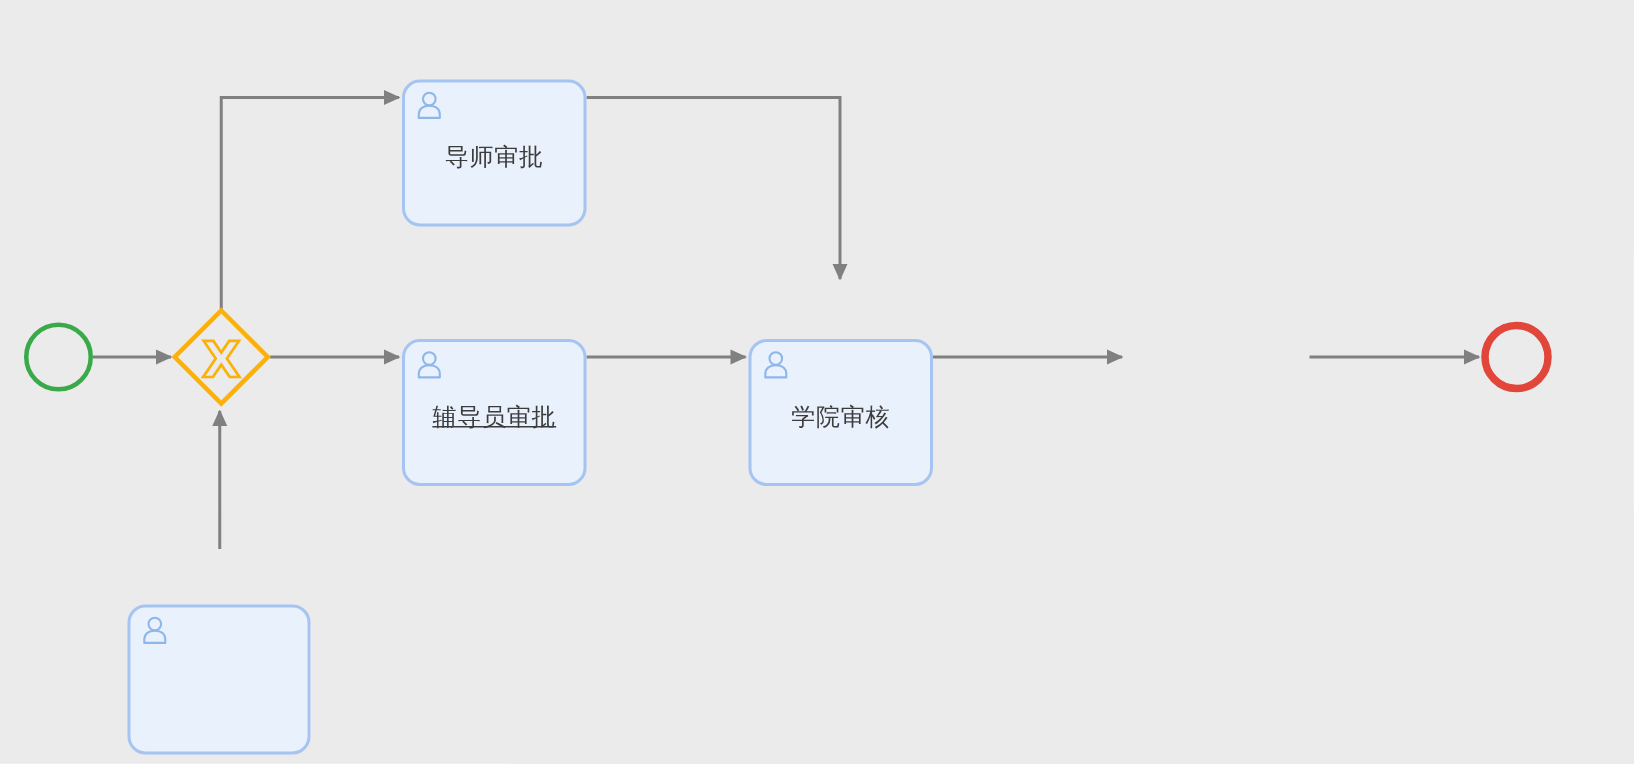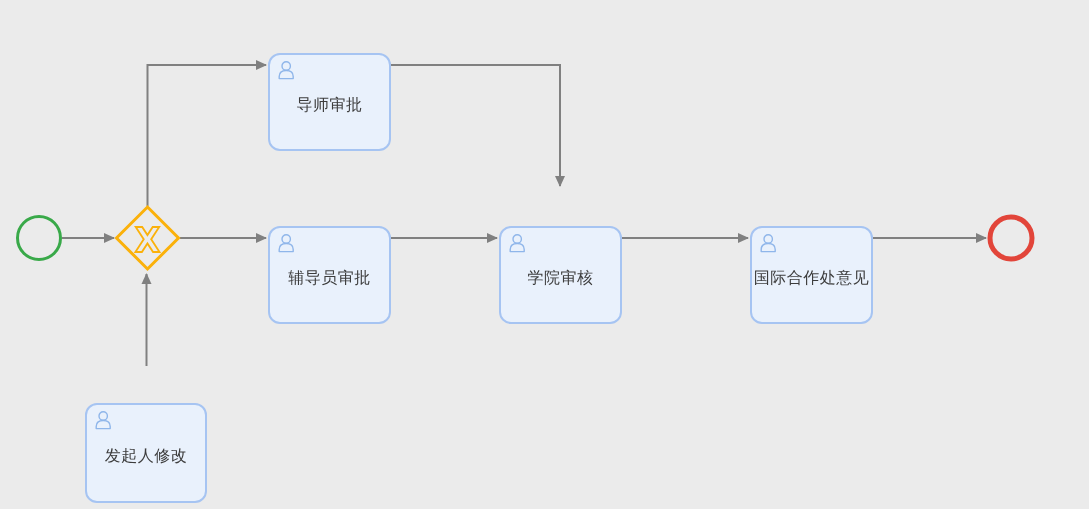--- a/index.html
+++ b/index.html
@@ -130,45 +130,37 @@
   </svg>
 
   <div class="task" style="left:268px;top:16px;width:123px;height:98px;">
     <svg class="user-icon" viewBox="0 0 20 20">
       <circle cx="10.2" cy="6" r="4.2"></circle>
       <path d="M3.2,18.6 v-2.2 c0,-4.1 3.1,-5.9 7,-5.9 s7,1.8 7,5.9 v2.2 z"></path>
     </svg>
     <span class="task-label">导师审批</span>
   </div>
 
-  <div class="task" style="left:268px;top:189px;width:123px;height:98px;">
+  <div class="task" style="left:268px;top:189px;width:123px;height:98px;text-decoration:underline;">
     <svg class="user-icon" viewBox="0 0 20 20">
       <circle cx="10.2" cy="6" r="4.2"></circle>
       <path d="M3.2,18.6 v-2.2 c0,-4.1 3.1,-5.9 7,-5.9 s7,1.8 7,5.9 v2.2 z"></path>
     </svg>
     <span class="task-label">辅导员审批</span>
   </div>
 
   <div class="task" style="left:499px;top:189px;width:123px;height:98px;">
     <svg class="user-icon" viewBox="0 0 20 20">
       <circle cx="10.2" cy="6" r="4.2"></circle>
       <path d="M3.2,18.6 v-2.2 c0,-4.1 3.1,-5.9 7,-5.9 s7,1.8 7,5.9 v2.2 z"></path>
     </svg>
     <span class="task-label">学院审核</span>
   </div>
 
-  <div class="task" style="left:750px;top:189px;width:123px;height:98px;">
-    <svg class="user-icon" viewBox="0 0 20 20">
-      <circle cx="10.2" cy="6" r="4.2"></circle>
-      <path d="M3.2,18.6 v-2.2 c0,-4.1 3.1,-5.9 7,-5.9 s7,1.8 7,5.9 v2.2 z"></path>
-    </svg>
-    <span class="task-label">国际合作处意见</span>
-  </div>
 
   <div class="task" style="left:85px;top:366px;width:122px;height:100px;">
     <svg class="user-icon" viewBox="0 0 20 20">
       <circle cx="10.2" cy="6" r="4.2"></circle>
       <path d="M3.2,18.6 v-2.2 c0,-4.1 3.1,-5.9 7,-5.9 s7,1.8 7,5.9 v2.2 z"></path>
     </svg>
-    <span class="task-label">发起人修改</span>
   </div>
 
 </div>
 
 </body></html>

